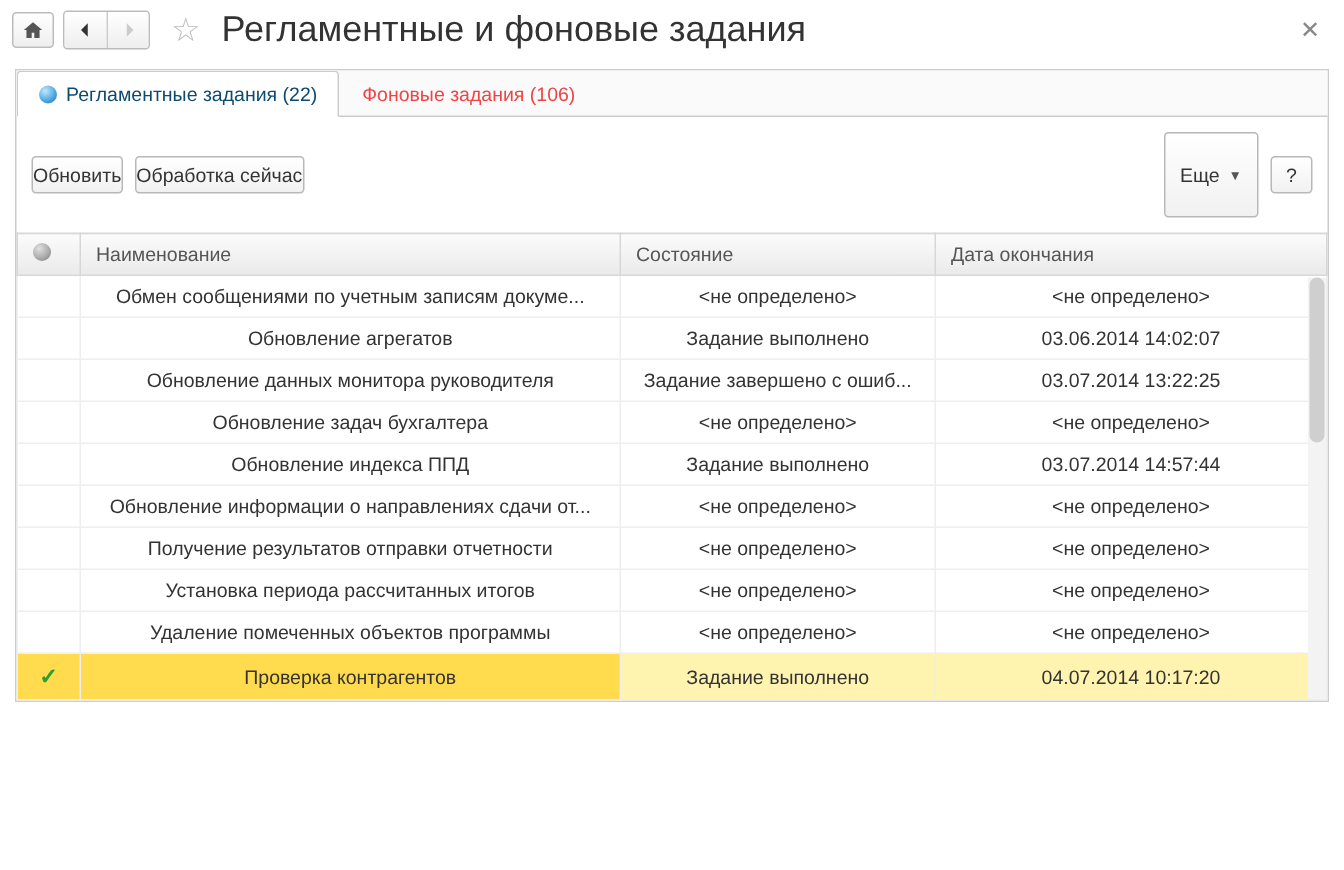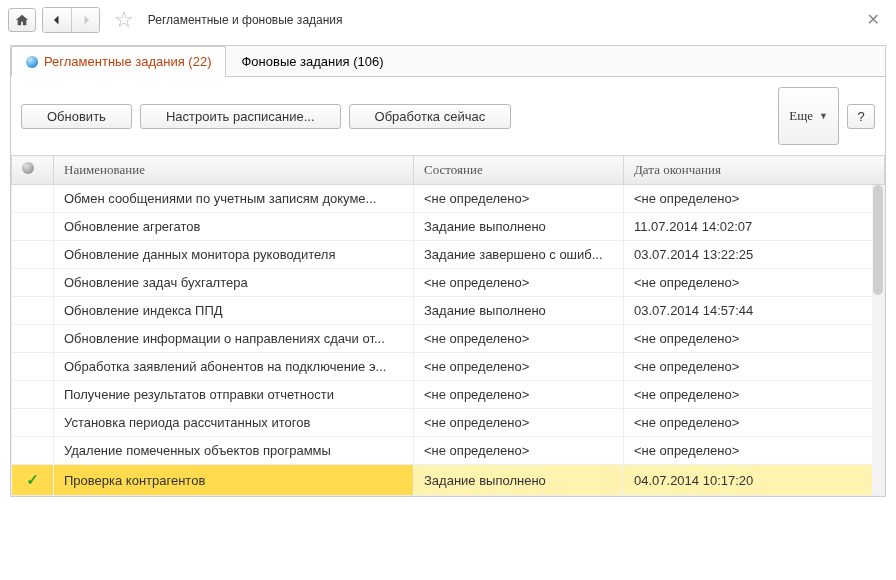--- a/index.html
+++ b/index.html
@@ -6,48 +6,48 @@
     body { font-family: Arial, sans-serif; font-size: 13px; color: #333; background: #fff; }
     
     
     .header-bar { display: flex; align-items: center; padding: 6px 8px; gap: 6px; }
     .nav-btn-group { display: flex; border: 1px solid #bbb; border-radius: 3px; overflow: hidden; }
     .icon-btn { width: 28px; height: 24px; display: flex; align-items: center; justify-content: center; background: linear-gradient(#fff,#eee); cursor: pointer; }
     .nav-btn { width: 28px; height: 24px; display: flex; align-items: center; justify-content: center; background: linear-gradient(#fff,#eee); cursor: pointer; }
     .nav-btn + .nav-btn { border-left: 1px solid #ccc; }
     .home-btn { border: 1px solid #bbb; border-radius: 3px; }
     .star-icon { color: #bbb; font-size: 22px; margin: 0 4px 0 8px; cursor: pointer; }
-    .page-title { font-size: 12px; color: #333; font-weight: normal; margin-left: 4px; }
+    .page-title { font-size: 24px; color: #333; font-weight: normal; margin-left: 4px; }
     .close-x { margin-left: auto; font-size: 16px; color: #888; cursor: pointer; padding: 4px 8px; }
 
     
     .content-box { border: 1px solid #ccc; margin: 6px 10px 10px 10px; background: #fff; }
     
     
     .tabs-row { display: flex; border-bottom: 1px solid #ccc; background: #fafafa; }
-    .tab { padding: 7px 14px; font-size: 13px; color: #000000; cursor: pointer; border: 1px solid transparent; margin-bottom: -1px; display: flex; align-items: center; gap: 6px; }
-    .tab.active { background: #fff; border: 1px solid #ccc; border-bottom: 1px solid #fff; border-radius: 3px 3px 0 0; color: #c2410c; }
+    .tab { padding: 7px 14px; font-size: 13px; color: #ef4444; cursor: pointer; border: 1px solid transparent; margin-bottom: -1px; display: flex; align-items: center; gap: 6px; }
+    .tab.active { background: #fff; border: 1px solid #ccc; border-bottom: 1px solid #fff; border-radius: 3px 3px 0 0; color: #0c4a6e; }
     .tab-globe { width: 12px; height: 12px; border-radius: 50%; background: radial-gradient(circle at 35% 30%, #bfe8ff, #4aa3df 60%, #1d6fa5); display: inline-block; }
 
     
     .toolbar { display: flex; gap: 8px; padding: 10px 10px; align-items: center; }
-    .btn { border: 1px solid #b8b8b8; border-radius: 3px; background: linear-gradient(#fff,#f1f1f1); padding: 4px 25px; font-size: 13px; cursor: pointer; color: #333; }
+    .btn { border: 1px solid #b8b8b8; border-radius: 3px; background: linear-gradient(#fff,#f1f1f1); padding: 4px 0; font-size: 13px; cursor: pointer; color: #333; }
     .spacer { flex: 1; }
-    .btn.more { display: flex; align-items: center; gap: 6px; padding: 20px 10px; font-family: Liberation Serif, serif; }
+    .btn.more { display: flex; align-items: center; gap: 6px; padding: 20px 10px; }
     .dd-arrow { font-size: 9px; color: #555; }
     .help-btn { width: 28px; padding: 4px 0; text-align: center; }
 
     
     .table-wrap { position: relative; }
     .grid { width: 100%; border-collapse: collapse; }
-    .grid th { background: linear-gradient(#fbfbfb,#eaeaea); border: 1px solid #d7d7d7; text-align: left; padding: 6px 10px; font-weight: normal; color: #555; font-size: 13px; font-family: Liberation Serif, serif; }
+    .grid th { background: linear-gradient(#fbfbfb,#eaeaea); border: 1px solid #d7d7d7; text-align: left; padding: 6px 10px; font-weight: normal; color: #555; font-size: 13px; }
     .grid th.col-icon { width: 42px; }
     .grid th.col-name { width: 360px; }
     .grid th.col-state { width: 210px; }
-    .grid td { border: 1px solid #eee; padding: 6px 10px; font-size: 13px; color: #333; white-space: nowrap; overflow: hidden; text-overflow: ellipsis; max-width: 0; }
+    .grid td { border: 1px solid #eee; padding: 6px 10px; font-size: 13px; color: #333; white-space: nowrap; overflow: hidden; text-overflow: ellipsis; max-width: 0; text-align: center; }
     .grid td.col-icon { width: 42px; text-align: center; }
     .grid tr.selected td { background: #ffdb4d; }
     .grid tr.selected td.light { background: #fff3b0; }
     .undef { color: #aaa; }
     .check-icon { color: #2e9e2e; font-size: 15px; font-weight: bold; }
     .header-globe { width: 12px; height: 12px; border-radius: 50%; background: radial-gradient(circle at 35% 30%, #e0e0e0, #a8a8a8 60%, #777); display: inline-block; }
 
     
     .vscroll { position: absolute; right: 1px; top: 30px; bottom: 1px; width: 12px; background: #f3f3f3; }
     .vscroll-thumb { position: absolute; left: 1px; right: 1px; top: 0; height: 110px; background: #cfcfcf; border-radius: 5px; }
@@ -84,21 +84,20 @@
         <span class="tab-globe"></span>
         <span>Регламентные задания (22)</span>
       </div>
       <div class="tab">
         <span>Фоновые задания (106)</span>
       </div>
     </div>
 
   <div class="toolbar">
     <button class="btn">Обновить</button>
-    <button class="btn">Настроить расписание...</button>
     <button class="btn">Обработка сейчас</button>
     <div class="spacer"></div>
     <button class="btn more">
       <span>Еще</span>
       <span class="dd-arrow">▼</span>
     </button>
     <button class="btn help-btn">?</button>
   </div>
 
   <div class="table-wrap">
@@ -115,21 +114,21 @@
           <tr>
             <td class="col-icon"></td>
             <td>Обмен сообщениями по учетным записям докуме...</td>
             <td class="undef">&lt;не определено&gt;</td>
             <td class="undef">&lt;не определено&gt;</td>
           </tr>
           <tr>
             <td class="col-icon"></td>
             <td>Обновление агрегатов</td>
             <td>Задание выполнено</td>
-            <td>11.07.2014 14:02:07</td>
+            <td>03.06.2014 14:02:07</td>
           </tr>
           <tr>
             <td class="col-icon"></td>
             <td>Обновление данных монитора руководителя</td>
             <td>Задание завершено с ошиб...</td>
             <td>03.07.2014 13:22:25</td>
           </tr>
           <tr>
             <td class="col-icon"></td>
             <td>Обновление задач бухгалтера</td>
@@ -138,26 +137,20 @@
           </tr>
           <tr>
             <td class="col-icon"></td>
             <td>Обновление индекса ППД</td>
             <td>Задание выполнено</td>
             <td>03.07.2014 14:57:44</td>
           </tr>
           <tr>
             <td class="col-icon"></td>
             <td>Обновление информации о направлениях сдачи от...</td>
-            <td class="undef">&lt;не определено&gt;</td>
-            <td class="undef">&lt;не определено&gt;</td>
-          </tr>
-          <tr>
-            <td class="col-icon"></td>
-            <td>Обработка заявлений абонентов на подключение э...</td>
             <td class="undef">&lt;не определено&gt;</td>
             <td class="undef">&lt;не определено&gt;</td>
           </tr>
           <tr>
             <td class="col-icon"></td>
             <td>Получение результатов отправки отчетности</td>
             <td class="undef">&lt;не определено&gt;</td>
             <td class="undef">&lt;не определено&gt;</td>
           </tr>
           <tr>

